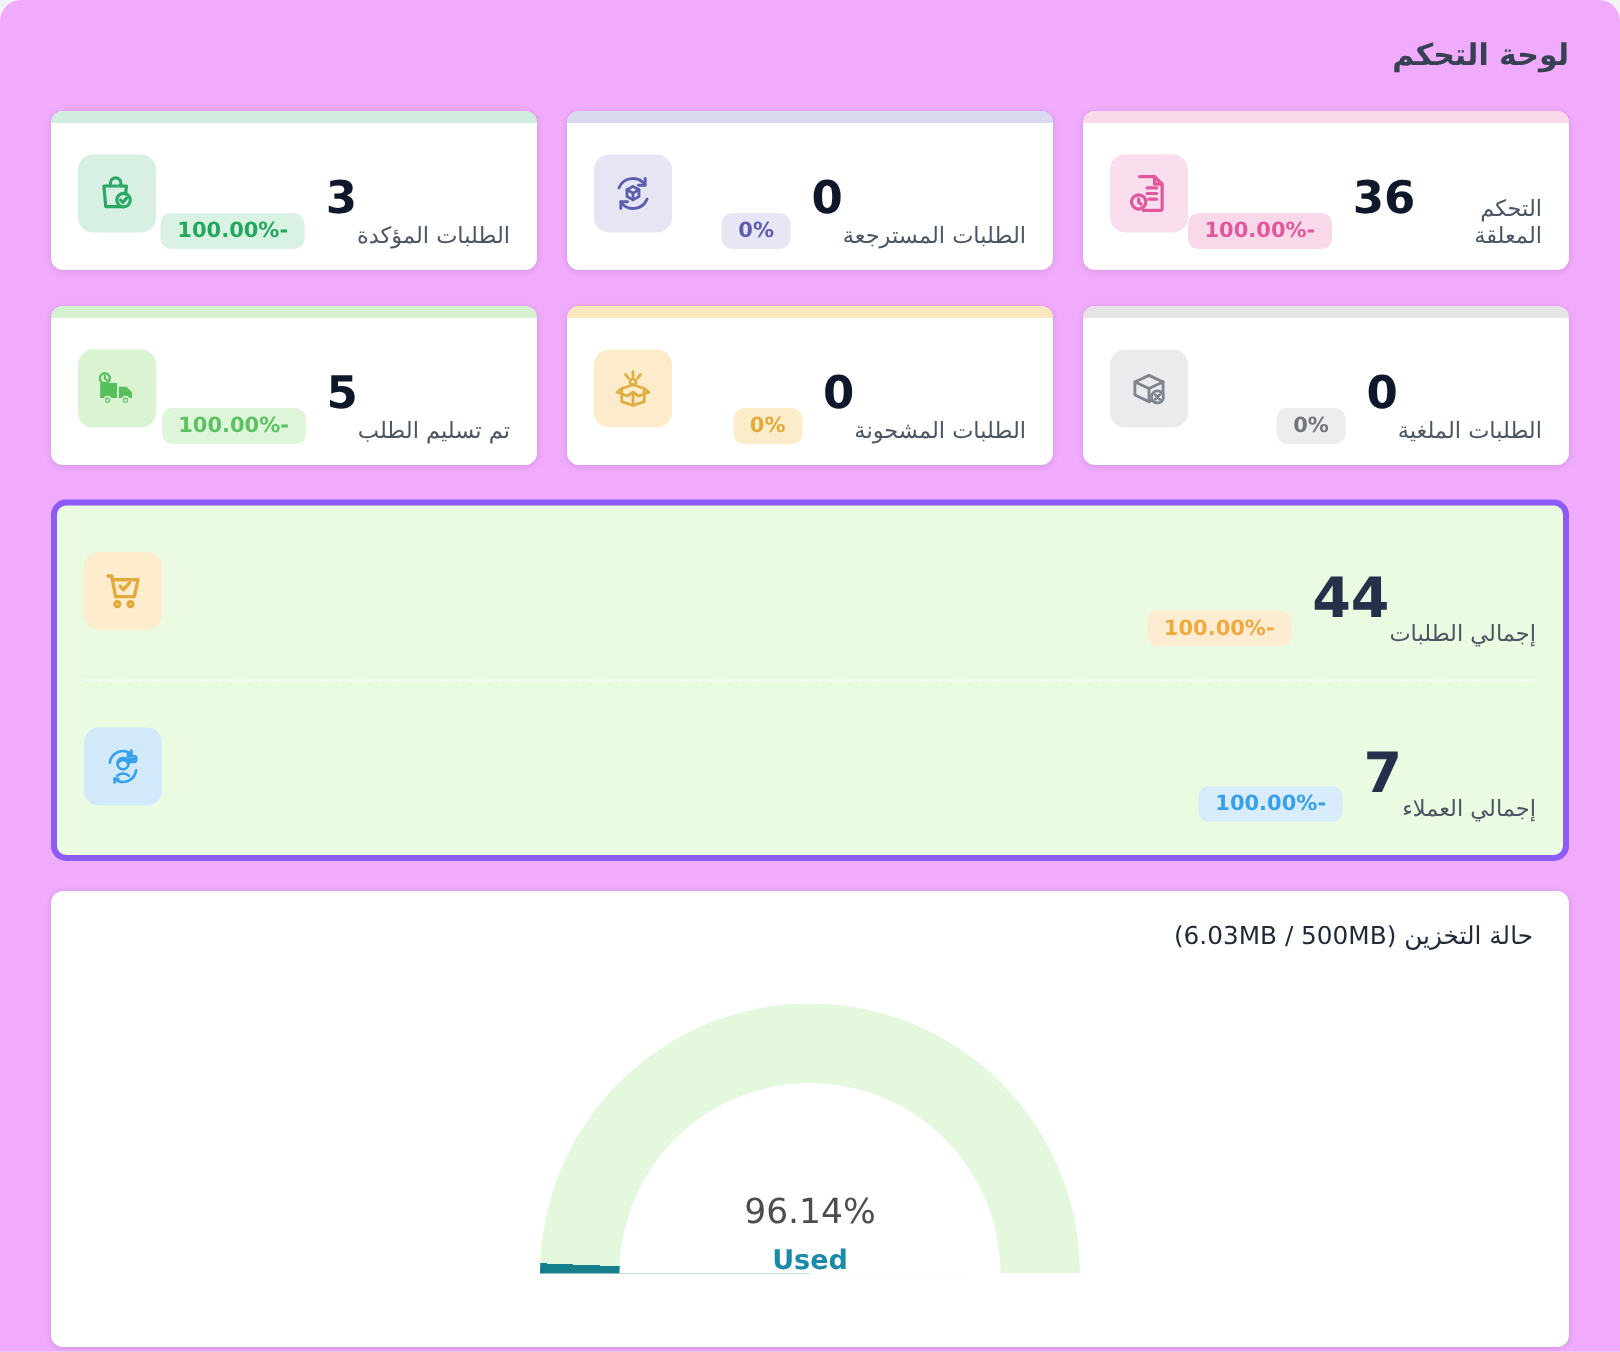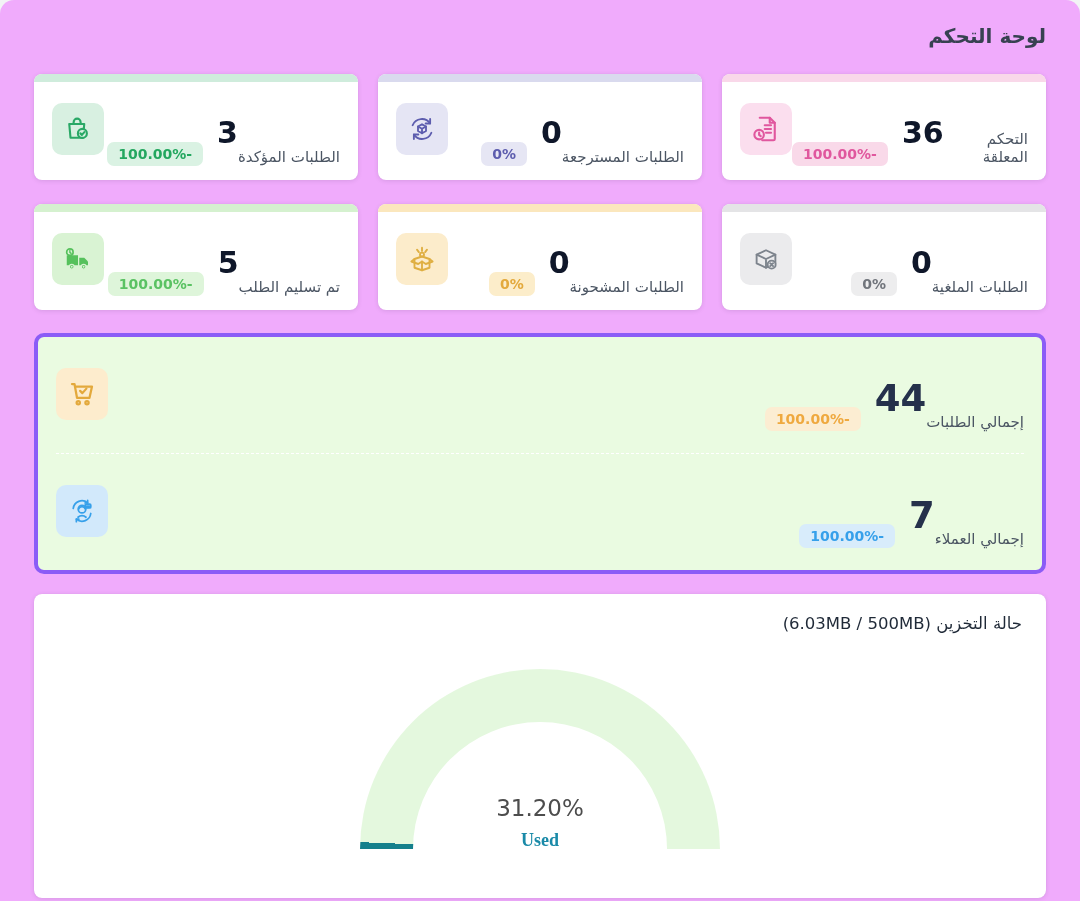--- a/index.html
+++ b/index.html
@@ -94,21 +94,21 @@
   .gauge-hole {
     position: absolute; left: 53px; top: 53px;
     width: 254px; height: 254px; border-radius: 50%;
     background: #ffffff;
   }
   .gauge-text {
     position: absolute; left: 0; right: 0; bottom: -2px;
     text-align: center; direction: ltr;
   }
   .gauge-percent { font-size: 23px; color: #4d4d4d; }
-  .gauge-sublabel { margin-top: 9px; font-size: 18px; font-weight: 700; color: #1a8aa8; font-family: Liberation Serif, serif; }
+  .gauge-sublabel { margin-top: 9px; font-size: 18px; font-weight: 700; color: #1a8aa8; }
   
   .stub-card {
     margin-top: 18px;
     background: #fff;
     border-radius: 10px 10px 0 0;
     box-shadow: 0 1px 5px rgba(16,24,40,.10), 0 0 1px rgba(16,24,40,.08);
     height: 20px;
   }
 </style>
 </head>
@@ -299,21 +299,21 @@
     </div>
 
   </div>
 
   <div class="storage-card">
     <div class="storage-title">حالة التخزين (6.03MB / 500MB)</div>
     <div class="gauge">
       <div class="gauge-arc" style="background: conic-gradient(from 270deg, rgb(21, 128, 140) 0deg, rgb(21, 128, 140) 2.178deg, rgb(228, 248, 222) 2.178deg, rgb(228, 248, 222) 180deg, transparent 180deg, transparent 360deg);"></div>
       <div class="gauge-hole"></div>
       <div class="gauge-text">
-        <div class="gauge-percent">31.20%</div>
+        <div class="gauge-percent">96.14%</div>
         <div class="gauge-sublabel" style="color: rgb(26, 138, 168);">Used</div>
       </div>
     </div>
   </div>
 
   <div class="stub-card"></div>
 
 </div>
 
 </body></html>

